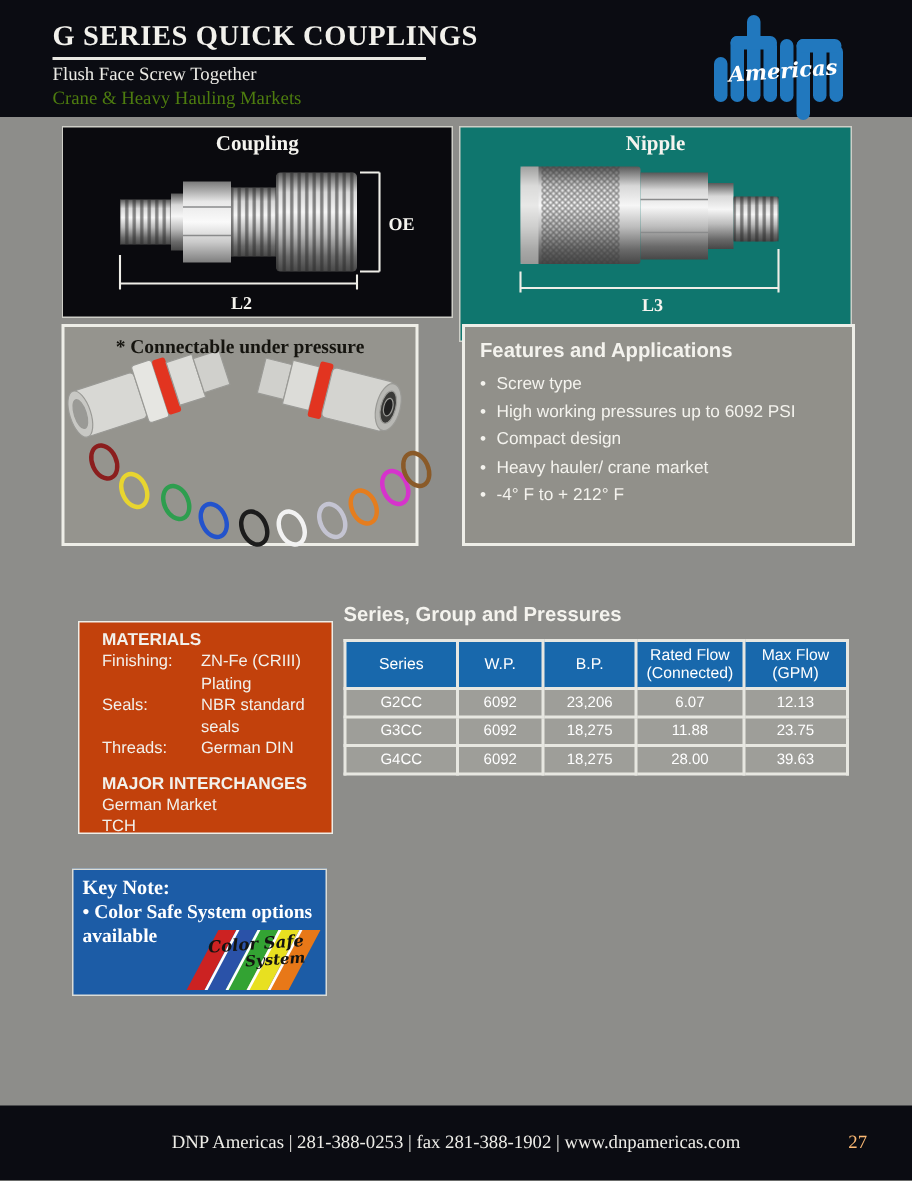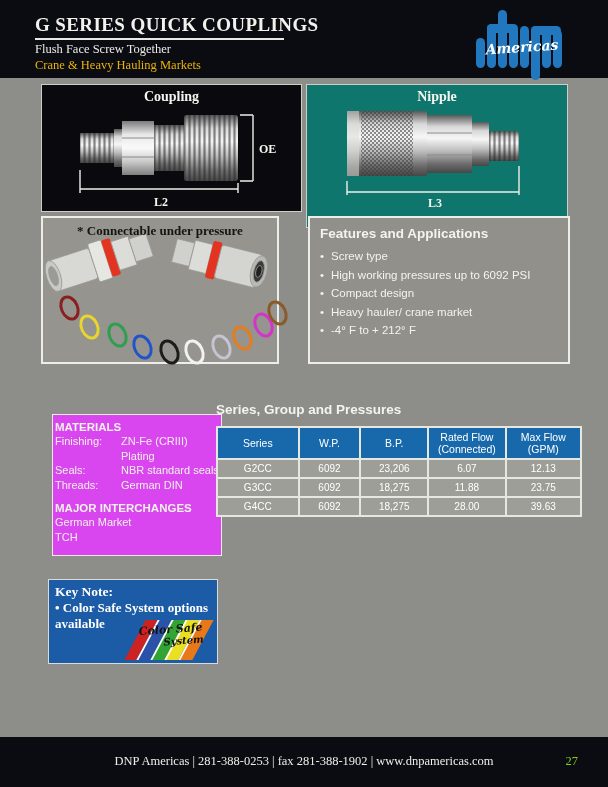--- a/index.html
+++ b/index.html
@@ -7,21 +7,21 @@
     width:608px;height:787px;position:relative;overflow:hidden;
     background:#8d8d8a;
     font-family:"Liberation Sans",sans-serif;
   }
   
   .header{position:absolute;left:0;top:0;width:608px;height:78px;background:#0b0c12;}
   .hdr-title{position:absolute;left:35px;top:14px;color:#f2f1ec;
     font-family:"Liberation Serif",serif;font-weight:bold;font-size:19px;letter-spacing:.4px;white-space:nowrap;}
   .hdr-underline{position:absolute;left:35px;top:38px;width:249px;height:2px;background:#e9e8e2;}
   .hdr-sub1{position:absolute;left:35px;top:42px;color:#ecebe6;font-family:"Liberation Serif",serif;font-size:12.5px;white-space:nowrap;}
-  .hdr-sub2{position:absolute;left:35px;top:58px;color:#eab308;font-family:"Liberation Serif",serif;font-size:12.5px;white-space:nowrap;}
+  .hdr-sub2{position:absolute;left:35px;top:58px;color:#4d7c0f;font-family:"Liberation Serif",serif;font-size:12.5px;white-space:nowrap;}
   .logo{position:absolute;left:472px;top:2px;width:100px;height:80px;}
   
   .panel{position:absolute;box-sizing:border-box;}
   .panel-coupling{left:41px;top:84px;width:261px;height:128px;background:#0a0a0e;border:1px solid #cfcfc8;}
   .panel-nipple{left:306px;top:84px;width:262px;height:144px;background:#0f766e;border:1px solid #cfcfc8;}
   .panel-dark-title{position:absolute;left:0;right:0;top:4px;text-align:center;color:#f5f4ef;
     font-family:"Liberation Serif",serif;font-weight:bold;font-size:14px;z-index:2;}
   .panel svg{position:absolute;left:0;top:0;}
   
   .panel-connectable{left:41px;top:216px;width:238px;height:148px;background:#95948e;border:2px solid #eeeee8;}
@@ -40,29 +40,29 @@
   .ring:nth-of-type(8){left:190px;top:107px;}
   .ring:nth-of-type(9){left:211px;top:94px;}
   .ring:nth-of-type(10){left:225px;top:82px;}
   .panel-features{left:308px;top:216px;width:262px;height:148px;background:#91908a;border:2px solid #eeeee8;
     color:#f4f3ee;padding:8px 10px;}
   .features-title{font-size:13.5px;font-weight:bold;margin:0 0 9px 0;}
   .feat{display:flex;font-size:11.5px;line-height:13px;margin-bottom:5.5px;}
   .feat .dot{width:11px;flex:none;}
   
   .materials-box{position:absolute;left:52px;top:414px;width:170px;height:142px;box-sizing:border-box;
-    background:#d946ef;border:1.5px solid #eeeee8;color:#f2f1ec;font-size:11px;padding:6px 2px;}
+    background:#c2410c;border:1.5px solid #eeeee8;color:#f2f1ec;font-size:11px;padding:6px 15px;}
   .mat-title{font-weight:bold;font-size:11.5px;margin-bottom:1px;}
   .mrow{display:flex;line-height:14.5px;}
   .mlab{width:66px;flex:none;}
   .mval{flex:1;}
   .inter-title{font-weight:bold;font-size:11.5px;margin-top:10px;margin-bottom:1px;}
   .mline{line-height:14.5px;}
   
-  .table-section{position:absolute;left:216px;top:402px;width:366px;}
+  .table-section{position:absolute;left:229px;top:402px;width:337px;}
   .table-title{font-size:13.5px;font-weight:bold;color:#f4f3ee;margin:0 0 9px 0;}
   table{width:100%;border-collapse:collapse;table-layout:fixed;}
   col.c1{width:22.4%}col.c2{width:17%}col.c3{width:18.6%}col.c4{width:21.3%}col.c5{width:20.7%}
   th{background:#1868ac;color:#fff;font-weight:normal;font-size:10.5px;line-height:12px;
      height:28px;border:2px solid #e7e7e1;white-space:pre-line;vertical-align:middle;text-align:center;}
   td{background:#9e9e99;color:#fff;font-size:10px;height:15px;border:2px solid #e7e7e1;text-align:center;}
   
   .key-note{position:absolute;left:48px;top:579px;width:170px;height:85px;box-sizing:border-box;
     background:#1c5ca6;border:1px solid #dcdcd6;color:#fff;
     font-family:"Liberation Serif",serif;font-weight:bold;padding:4px 6px;}
@@ -73,21 +73,21 @@
   .stripe{width:12px;height:40px;border-left:2px solid #fff;}
   .stripe:first-child{border-left:none;}
   .cs-text{position:absolute;left:0;top:3px;width:100%;color:#131310;
     font-family:"DejaVu Serif",serif;font-style:italic;font-weight:bold;transform:rotate(-4deg);}
   .cs-line1{font-size:11px;padding-left:14px;}
   .cs-line2{font-size:10px;padding-left:38px;}
   
   .footer{position:absolute;left:0;top:737px;width:608px;height:50px;background:#0b0c12;}
   .contact{position:absolute;left:0;right:0;top:17px;text-align:center;color:#eeede8;
     font-family:"Liberation Serif",serif;font-size:12.5px;}
-  .page-num{position:absolute;right:30px;top:17px;color:#84cc16;
+  .page-num{position:absolute;right:30px;top:17px;color:#fdba74;
     font-family:"Liberation Serif",serif;font-size:12.5px;}
 </style>
 </head>
 <body>
 
 <div class="header">
   <div class="hdr-title">G SERIES QUICK COUPLINGS</div>
   <div class="hdr-underline"></div>
   <div class="hdr-sub1">Flush Face Screw Together</div>
   <div class="hdr-sub2">Crane &amp; Heavy Hauling Markets</div>

